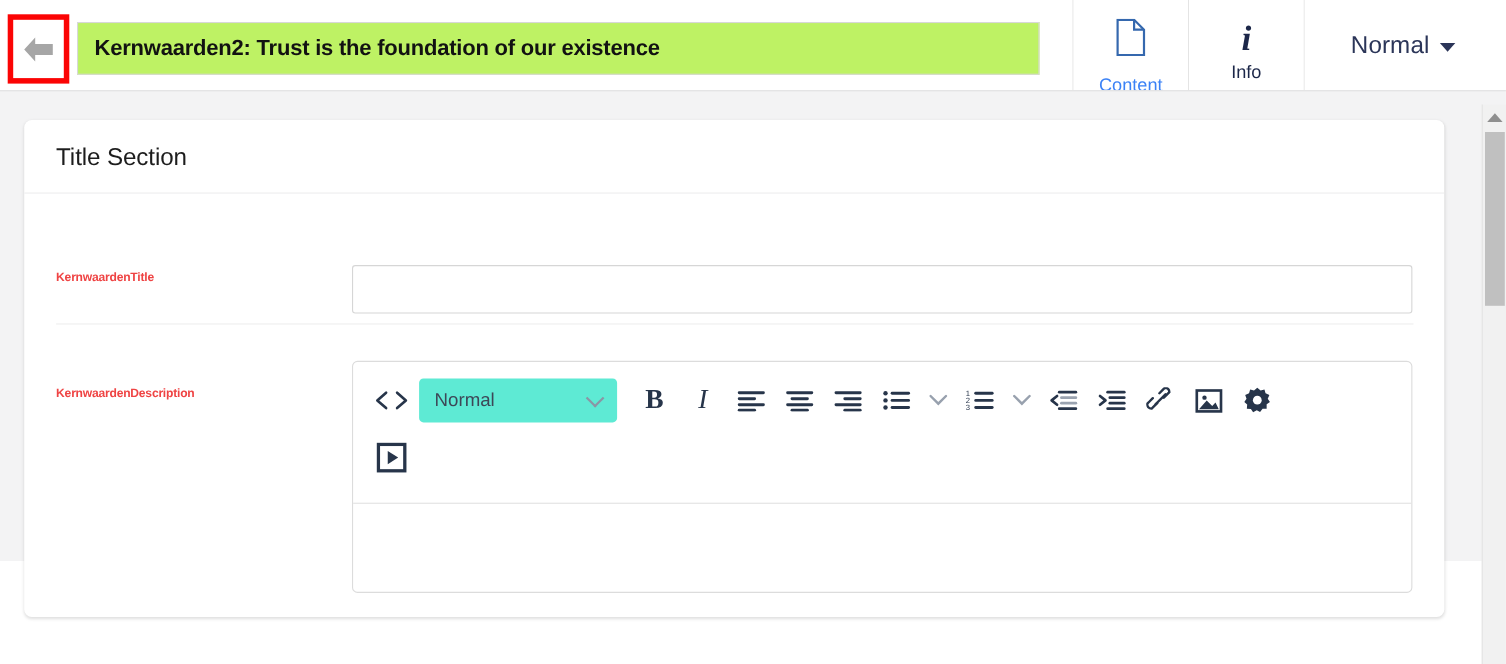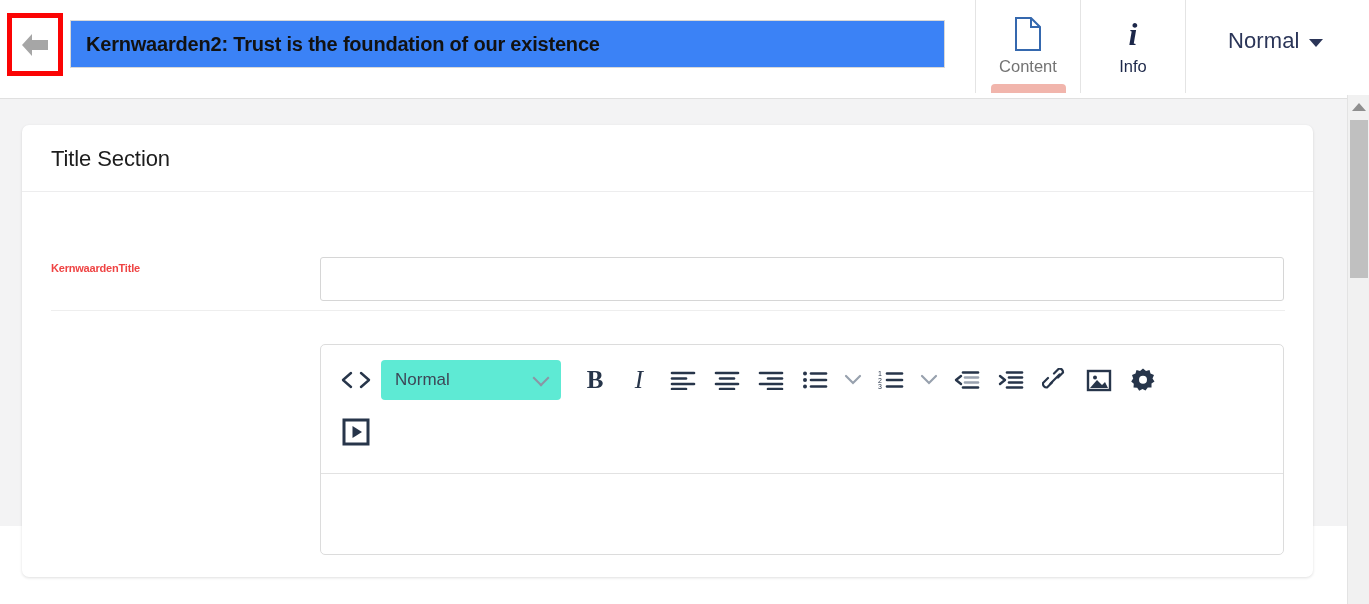--- a/index.html
+++ b/index.html
@@ -24,21 +24,21 @@
     background: #ffffff;
     display: flex; align-items: center; justify-content: center;
     cursor: pointer;
   }
   #back-arrow-icon { display: block; }
 
   #doc-title-field {
     position: absolute; left: 70px; top: 20px;
     width: 875px; height: 48px;
     border: 1px solid #d8d8d8;
-    background: #3b82f6;
+    background: #bef264;
     font-family: "Liberation Sans", sans-serif;
     font-size: 20px; font-weight: bold; color: #121212;
     padding: 0 0 0 15px;
     letter-spacing: -0.2px;
     outline: none;
   }
 
   .tab-divider {
     position: absolute; top: 0; width: 1px; height: 93px;
     background: #e4e4e4;
@@ -50,21 +50,21 @@
     padding-top: 10px;
     cursor: pointer;
     background: #ffffff;
   }
   .tab .tab-icon { height: 48px; display: flex; align-items: center; justify-content: center; }
   .tab .tab-label {
     font-size: 16.5px;
     line-height: 1;
   }
   #tab-content { left: 976px; width: 104px; }
-  #tab-content .tab-label { color: #737373; }
+  #tab-content .tab-label { color: #3b82f6; margin-top: 12px; }
   #tab-content-underline {
     position: absolute; left: 991px; top: 84px;
     width: 75px; height: 9px;
     background: #f1b5ac;
     border-radius: 4px 4px 0 0;
   }
   #tab-info { left: 1081px; width: 104px; }
   #tab-info .tab-label { color: #1c2749; }
 
   #actions-button {
@@ -79,21 +79,21 @@
   #actions-caret {
     width: 0; height: 0;
     border-left: 7px solid transparent;
     border-right: 7px solid transparent;
     border-top: 8px solid #2b3558;
     margin-top: 3px;
   }
 
   
   #page-body {
-    position: absolute; top: 98px; left: 0;
+    position: absolute; top: 82px; left: 0;
     width: 1369px; height: 428px;
     background: #f3f3f4;
     border-top: 1px solid #e0e0e0;
   }
 
   #content-card {
     position: absolute; left: 22px; top: 26px;
     width: 1291px; height: 452px;
     background: #ffffff;
     border-radius: 7px;
@@ -257,20 +257,21 @@
     <div id="card-header">
       <div id="section-title">Title Section</div>
     </div>
 
     <div id="label-title" class="field-label">KernwaardenTitle</div>
 
     <input id="title-input" type="text" placeholder="" style="">
 
     <div id="field-divider"></div>
 
+    <div id="label-description" class="field-label">KernwaardenDescription</div>
 
     <div id="editor-wrap">
 
       <div id="editor-toolbar">
 
         <div class="tb-row">
 
           <div id="tb-code" class="tb-btn">
             <svg width="30" height="18" viewBox="0 0 30 18">
               <path d="M10 2 L2 9 L10 16 M20 2 L28 9 L20 16" fill="none" stroke="#27354a" stroke-width="2.4" stroke-linecap="round" stroke-linejoin="round"></path>

